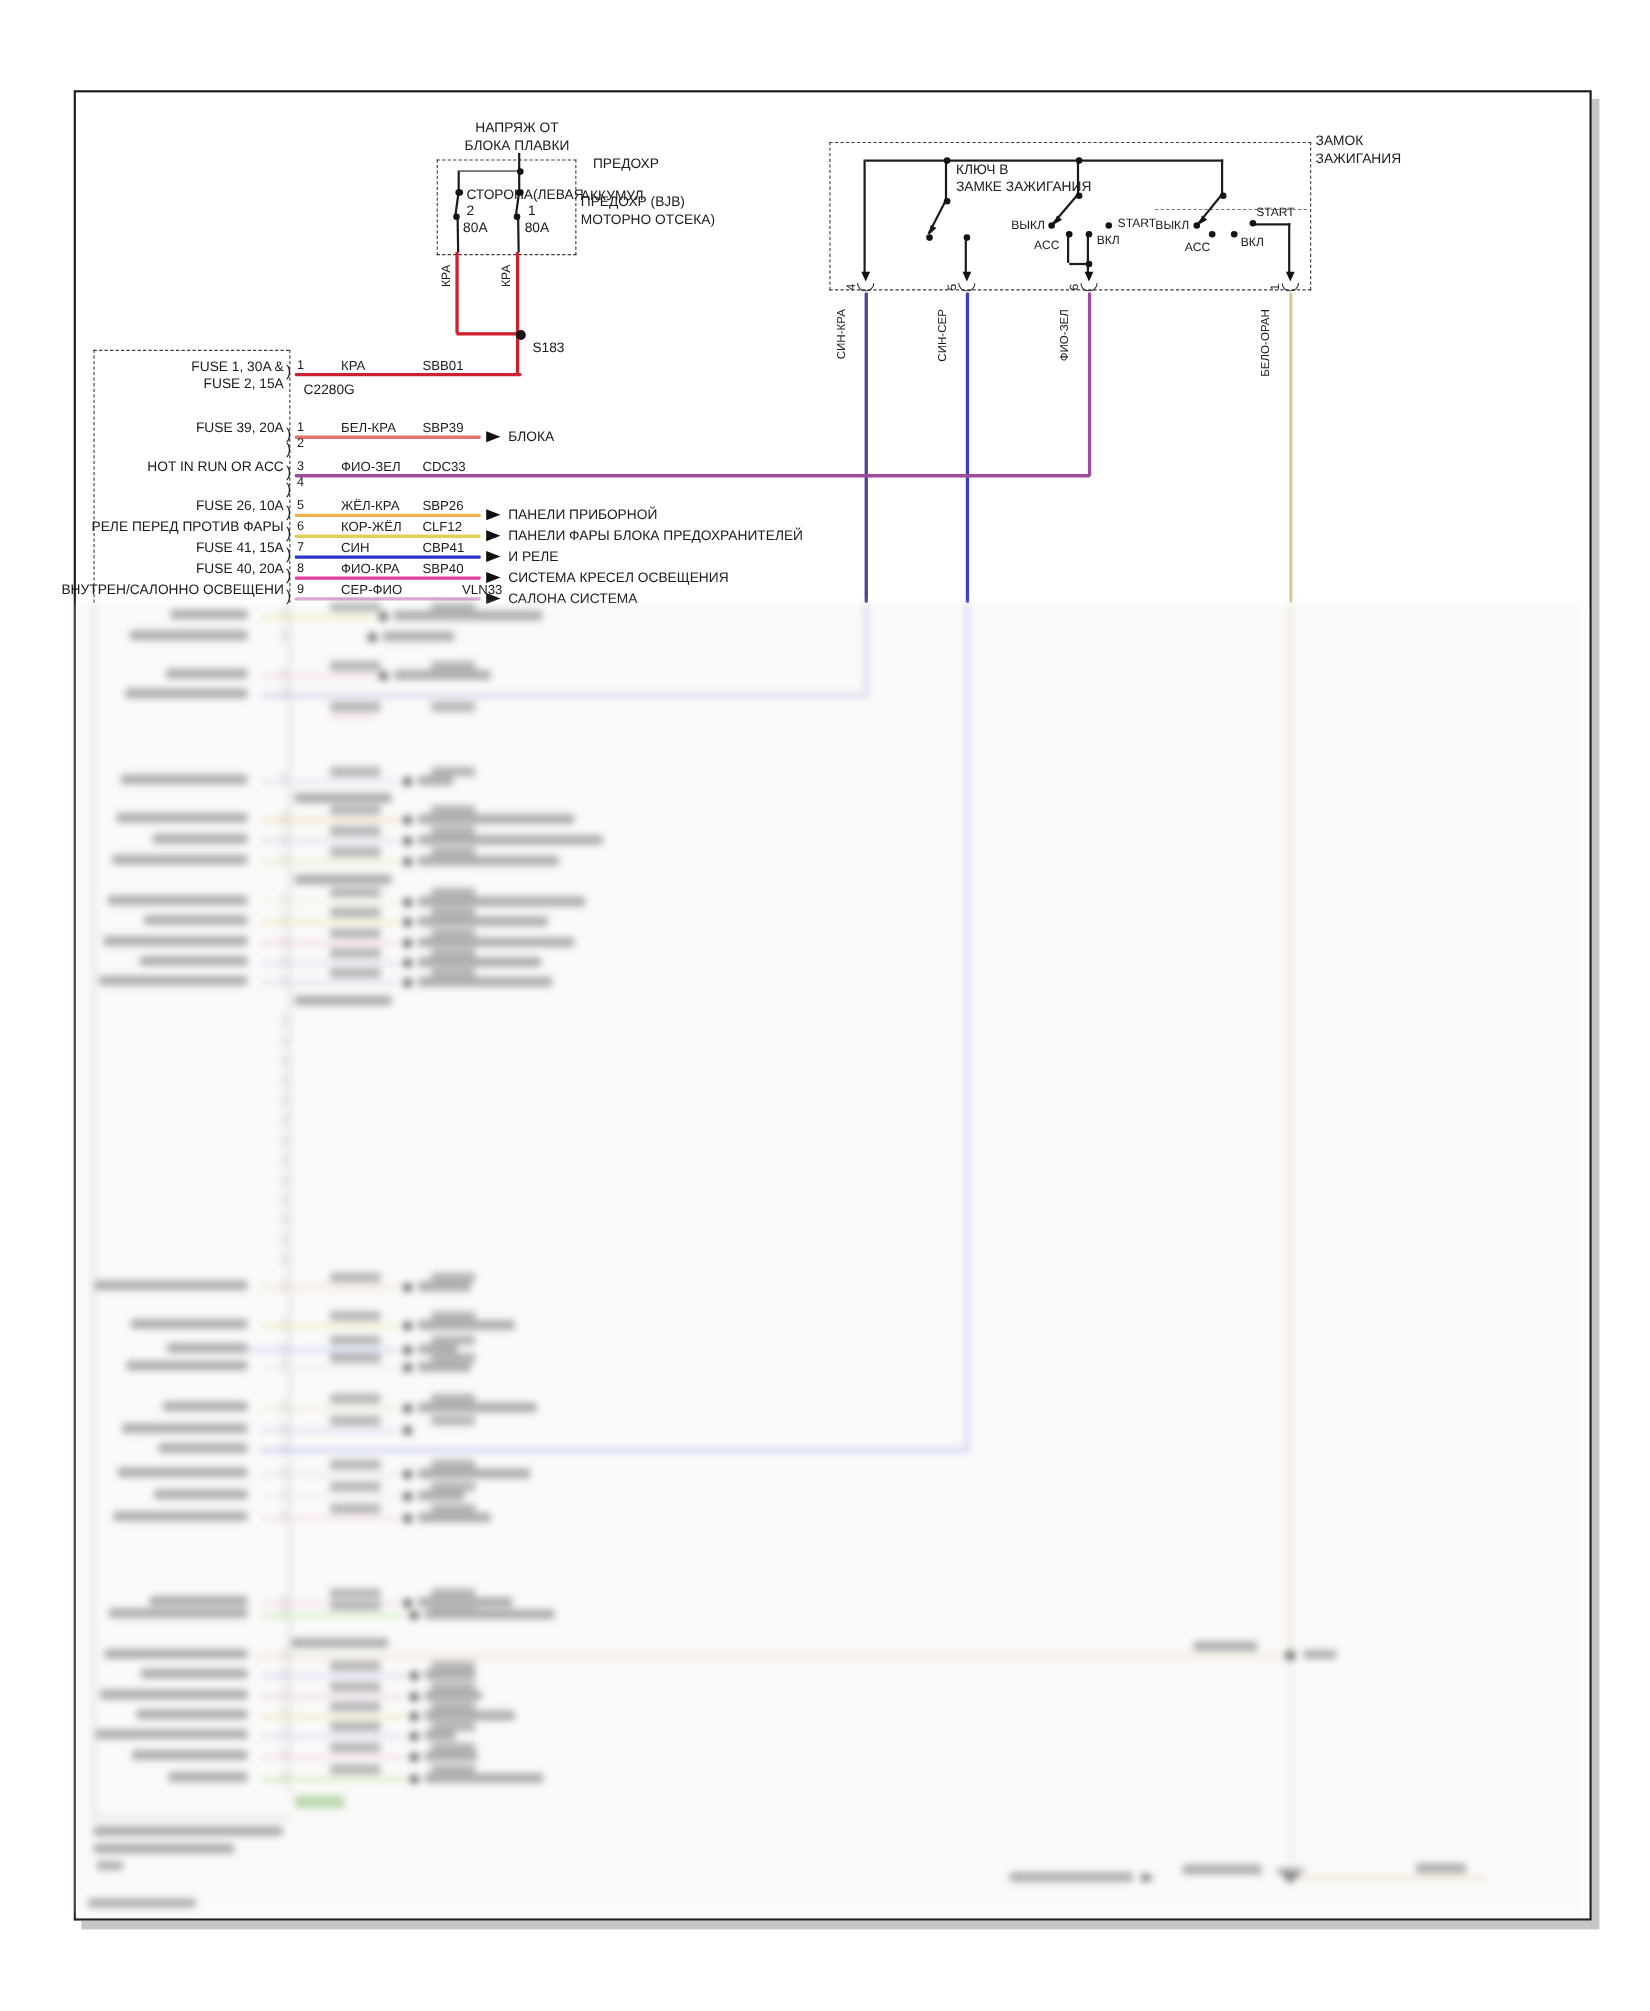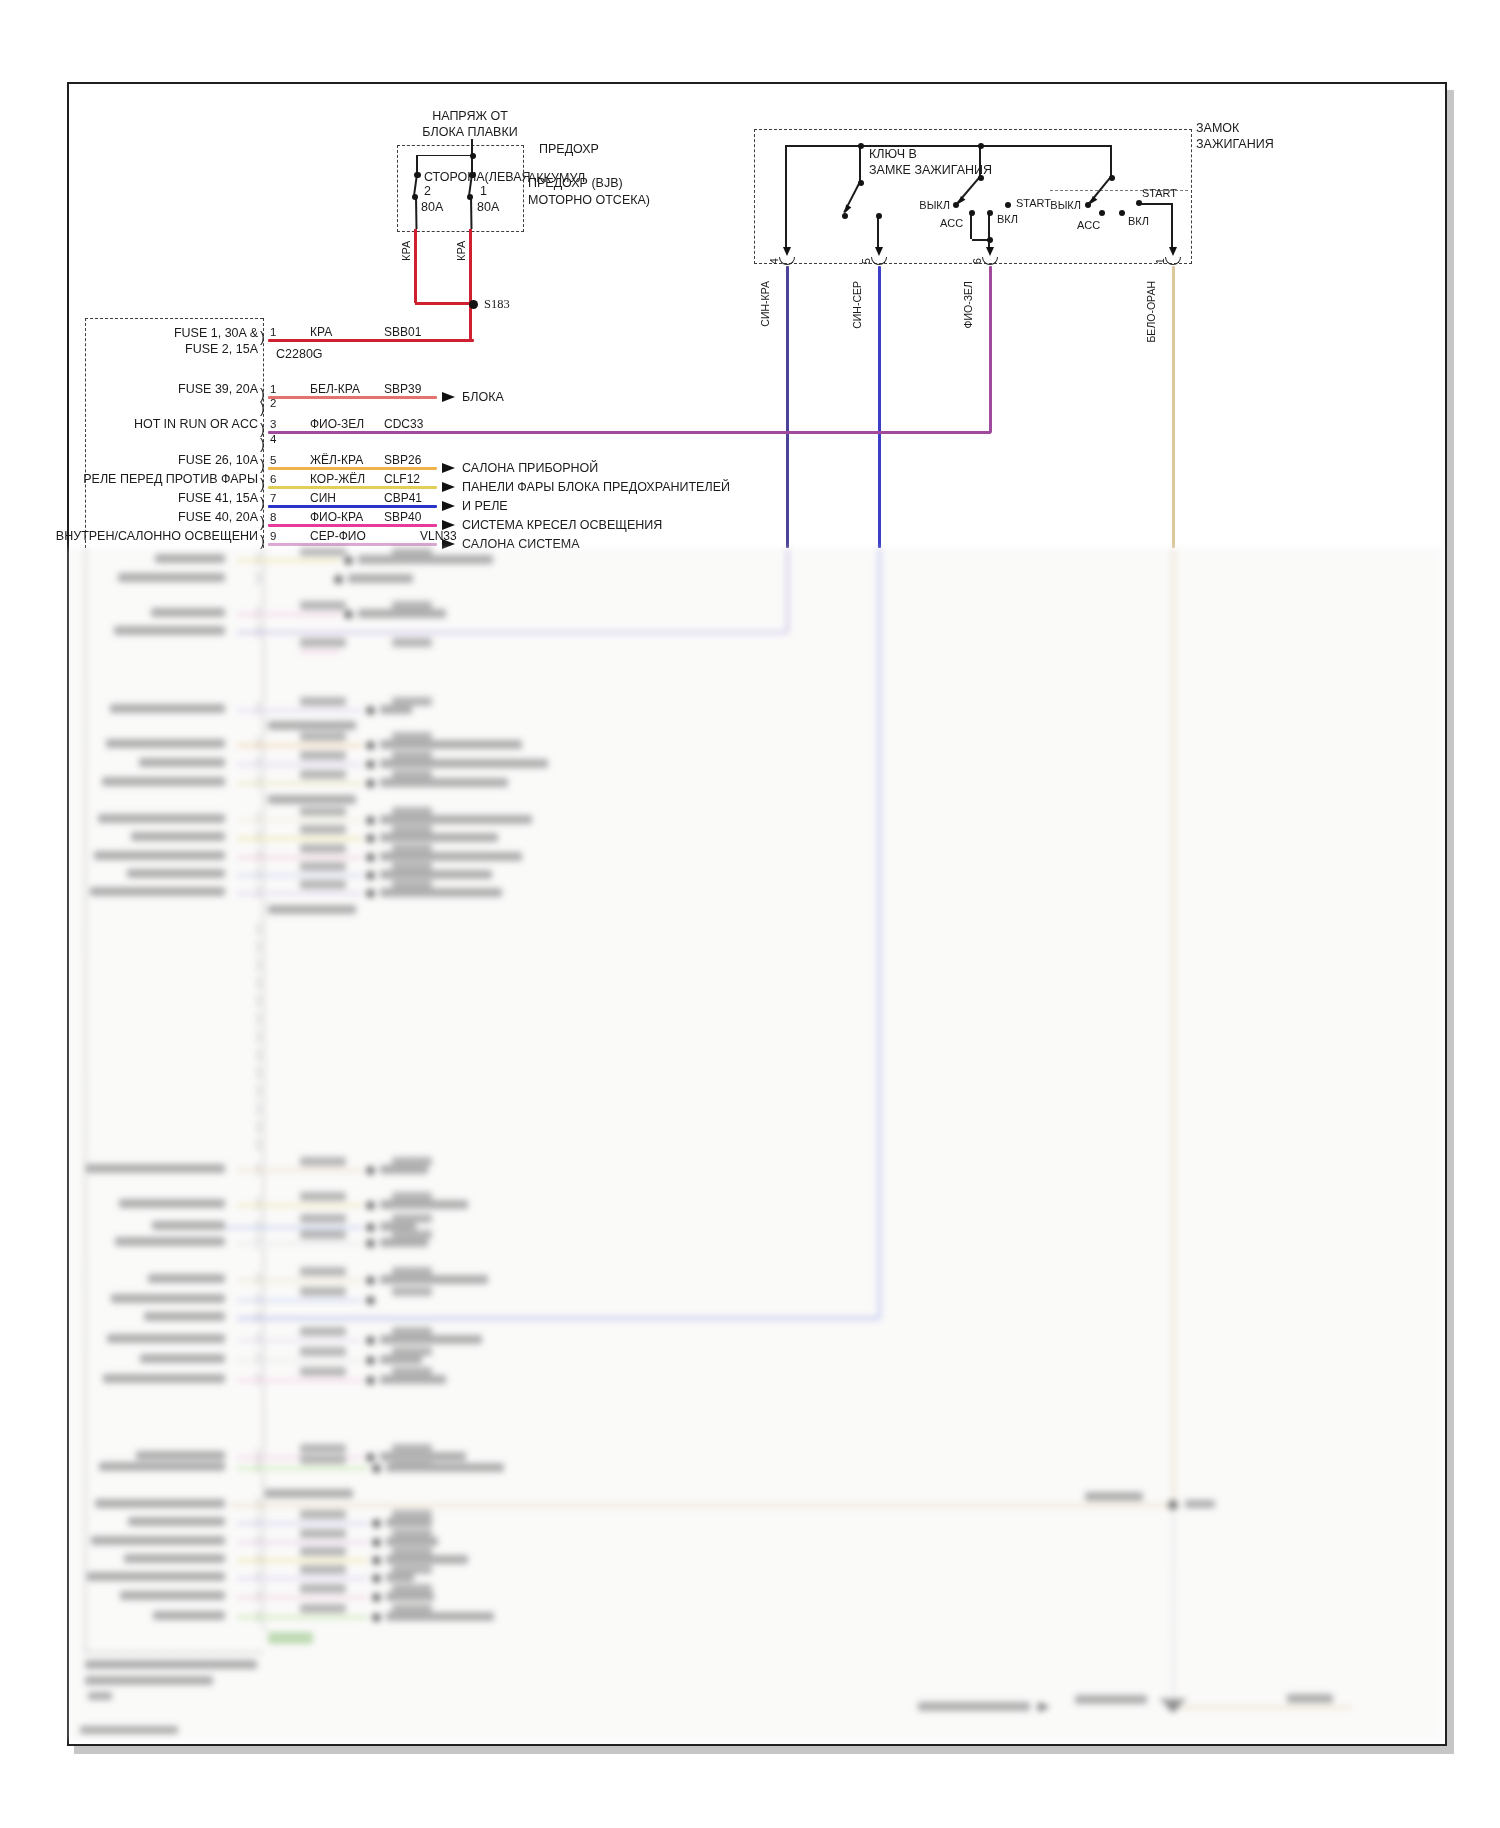--- a/index.html
+++ b/index.html
@@ -36,21 +36,21 @@
   <div class="txt" style="left:528px;top:143px;margin-left:11px;">ПРЕДОХР</div>
   <div class="txt" style="left:528px;top:172px;">АККУМУЛ</div>
   <div class="txt" style="left:528px;top:177px;">ПРЕДОХР (BJB)</div>
   <div class="txt" style="left:528px;top:194px;">МОТОРНО ОТСЕКА)</div>
   <div class="txt" style="left:424px;top:185px;">2</div>
   <div class="txt" style="left:421px;top:201px;">80А</div>
   <div class="txt" style="left:480px;top:185px;">1</div>
   <div class="txt" style="left:477px;top:201px;">80А</div>
   <div class="txt txt-sm vtext" style="left:400px;top:231px;height:30px;">КРА</div>
   <div class="txt txt-sm vtext" style="left:455px;top:231px;height:30px;">КРА</div>
-  <div class="txt" style="left:484px;top:298px;font-family:Liberation Serif, serif;">S183</div>
+  <div class="txt" style="left:484px;top:310px;">S183</div>
 
   <div class="ignbox"></div>
   <div class="txt" style="left:1196px;top:122px;">ЗАМОК</div>
   <div class="txt" style="left:1196px;top:138px;">ЗАЖИГАНИЯ</div>
   <div class="txt" style="left:869px;top:148px;">КЛЮЧ В</div>
   <div class="txt" style="left:869px;top:164px;">ЗАМКЕ ЗАЖИГАНИЯ</div>
   <div class="dash-h" style="left:1050px;top:190px;width:138px;border-top-color:#7a7a7a;"></div>
   <div class="txt txt-sm r" style="right:550px;top:199px;">ВЫКЛ</div>
   <div class="txt txt-sm" style="left:940px;top:217px;">ACC</div>
   <div class="txt txt-sm" style="left:997px;top:213px;">ВКЛ</div>
@@ -162,21 +162,21 @@
       <div class="wire" style="left: 268px; top: 430.5px; width: 723px; height: 3px; background: rgb(160, 74, 158);"></div>
       <div class="txt" style="left: 260px; top: 437px; font-size: 14px; color: rgb(34, 34, 34);">)</div>
       <div class="txt" style="left: 270px; top: 433px; font-size: 11.5px;">4</div>
       <div class="txt" style="left: 260px; top: 458px; font-size: 14px; color: rgb(34, 34, 34);">)</div>
       <div class="txt" style="left: 270px; top: 454px; font-size: 11.5px;">5</div>
       <div class="txt" style="left: auto; top: 454px; right: 1242px;">FUSE 26, 10A</div>
       <div class="txt" style="left: 310px; top: 454px; font-size: 12px;">ЖЁЛ-КРА</div>
       <div class="txt" style="left: 384px; top: 454px; font-size: 12px;">SBP26</div>
       <div class="wire" style="left: 268px; top: 466.5px; width: 169px; height: 3px; background: rgb(240, 179, 76);"></div>
       <div class="tri" style="left: 455px; top: 463.15px; border-left: 13px solid rgb(17, 17, 17); border-top: 5.85px solid transparent; border-bottom: 5.85px solid transparent; transform: rotate(0deg) translateX(-13px);"></div>
-      <div class="txt" style="left: 462px; top: 462px;">САЛОНА ПРИБОРНОЙ</div>
+      <div class="txt" style="left: 462px; top: 462px;">ПАНЕЛИ ПРИБОРНОЙ</div>
       <div class="txt" style="left: 260px; top: 477px; font-size: 14px; color: rgb(34, 34, 34);">)</div>
       <div class="txt" style="left: 270px; top: 473px; font-size: 11.5px;">6</div>
       <div class="txt" style="left: auto; top: 473px; right: 1242px;">РЕЛЕ ПЕРЕД ПРОТИВ ФАРЫ</div>
       <div class="txt" style="left: 310px; top: 473px; font-size: 12px;">КОР-ЖЁЛ</div>
       <div class="txt" style="left: 384px; top: 473px; font-size: 12px;">CLF12</div>
       <div class="wire" style="left: 268px; top: 485.5px; width: 169px; height: 3px; background: rgb(227, 207, 88);"></div>
       <div class="tri" style="left: 455px; top: 482.15px; border-left: 13px solid rgb(17, 17, 17); border-top: 5.85px solid transparent; border-bottom: 5.85px solid transparent; transform: rotate(0deg) translateX(-13px);"></div>
       <div class="txt" style="left: 462px; top: 481px;">ПАНЕЛИ ФАРЫ БЛОКА ПРЕДОХРАНИТЕЛЕЙ</div>
       <div class="txt" style="left: 260px; top: 496px; font-size: 14px; color: rgb(34, 34, 34);">)</div>
       <div class="txt" style="left: 270px; top: 492px; font-size: 11.5px;">7</div>

